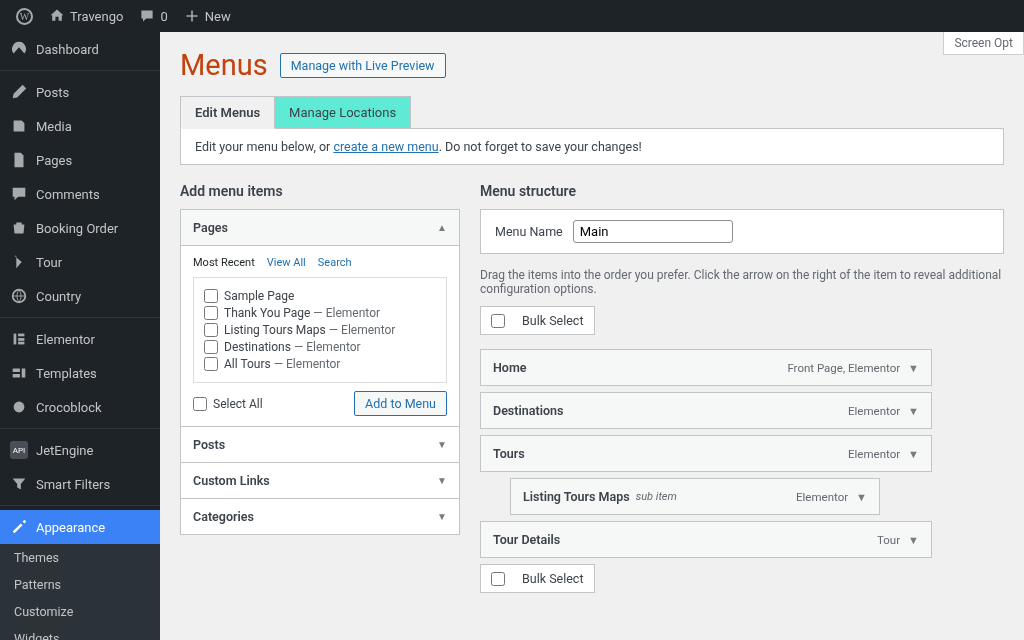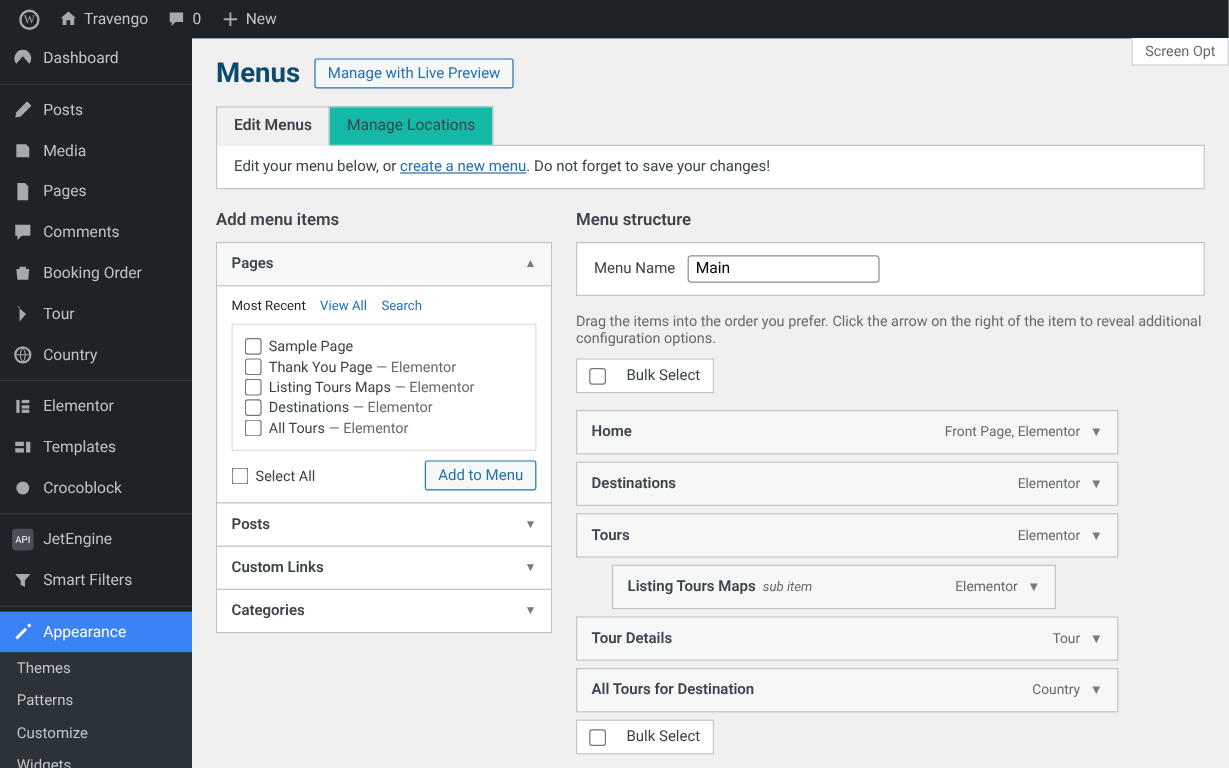--- a/index.html
+++ b/index.html
@@ -12,24 +12,24 @@
 .menu-item { display: flex; align-items: center; padding: 8px 10px; gap: 8px; cursor: pointer; font-size: 13px; }
 .menu-item.active { background: #3b82f6; color: #fff; }
 .menu-item .ic { width: 18px; height: 18px; display: inline-flex; align-items: center; justify-content: center; fill: #a7aaad; }
 .menu-item.active .ic { fill: #fff; }
 .menu-sep { border-top: 1px solid #32373c; margin: 4px 0; }
 .submenu { background: #2c3338; }
 .sub-item { padding: 6px 12px 6px 14px; font-size: 12.5px; cursor: pointer; color: #c3c4c7; }
 .content { flex: 1; overflow-y: auto; padding: 10px 20px 40px; position: relative; }
 .screen-opt { position: absolute; top: 0; right: 0; background: #fff; border: 1px solid #ccd0d4; border-top: none; padding: 4px 10px; font-size: 12px; color: #646970; }
 .page-hdr { display: flex; align-items: center; gap: 12px; margin: 6px 0 14px; }
-.page-hdr h1 { font-size: 23px; font-weight: 700; color: #0c4a6e; }
+.page-hdr h1 { font-size: 29px; font-weight: 400; color: #c2410c; }
 .btn-outline { border: 1px solid #2271b1; color: #2271b1; background: #f6f7f7; padding: 4px 10px; font-size: 12.5px; cursor: pointer; border-radius: 2px; }
 .tabs { display: flex; border-bottom: 1px solid #c3c4c7; margin-bottom: 0; }
-.tab { padding: 8px 14px; border: 1px solid #c3c4c7; border-bottom: none; background: #14b8a6; cursor: pointer; font-size: 13px; margin-right: -1px; }
+.tab { padding: 8px 14px; border: 1px solid #c3c4c7; border-bottom: none; background: #5eead4; cursor: pointer; font-size: 13px; margin-right: -1px; }
 .tab.active { background: #f0f0f1; border-bottom: 1px solid #f0f0f1; margin-bottom: -1px; font-weight: 600; }
 .notice { border: 1px solid #c3c4c7; background: #fff; padding: 10px 14px; font-size: 12.5px; margin-top: -1px; }
 .notice a { color: #2271b1; text-decoration: underline; }
 .cols { display: flex; gap: 20px; margin-top: 18px; }
 .left-col { width: 280px; flex-shrink: 0; }
 .right-col { flex: 1; }
 h2.section { font-size: 14px; font-weight: 600; margin-bottom: 10px; }
 .accordion { border: 1px solid #c3c4c7; background: #fff; margin-bottom: -1px; }
 .acc-hdr { padding: 10px 12px; background: #f6f7f7; border-bottom: 1px solid #c3c4c7; display: flex; justify-content: space-between; align-items: center; cursor: pointer; font-size: 12.5px; font-weight: 600; }
 .acc-hdr.closed { border-bottom: none; background: #fff; }
@@ -333,26 +333,20 @@
                 <span class="sub">sub item</span>
               </div>
               <div><span class="type">Elementor</span><span class="arrow">▼</span></div>
             </div>
             <div class="mi">
               <div class="mi-left">
                 <span class="title">Tour Details</span>
               </div>
               <div><span class="type">Tour</span><span class="arrow">▼</span></div>
             </div>
-            <div class="mi">
-              <div class="mi-left">
-                <span class="title">All Tours for Destination</span>
-              </div>
-              <div><span class="type">Country</span><span class="arrow">▼</span></div>
-            </div>
           </div>
 
         <label class="bulk-box">
             <input type="checkbox" style="">
             <span>Bulk Select</span>
           </label>
 
         
         
       </div>

